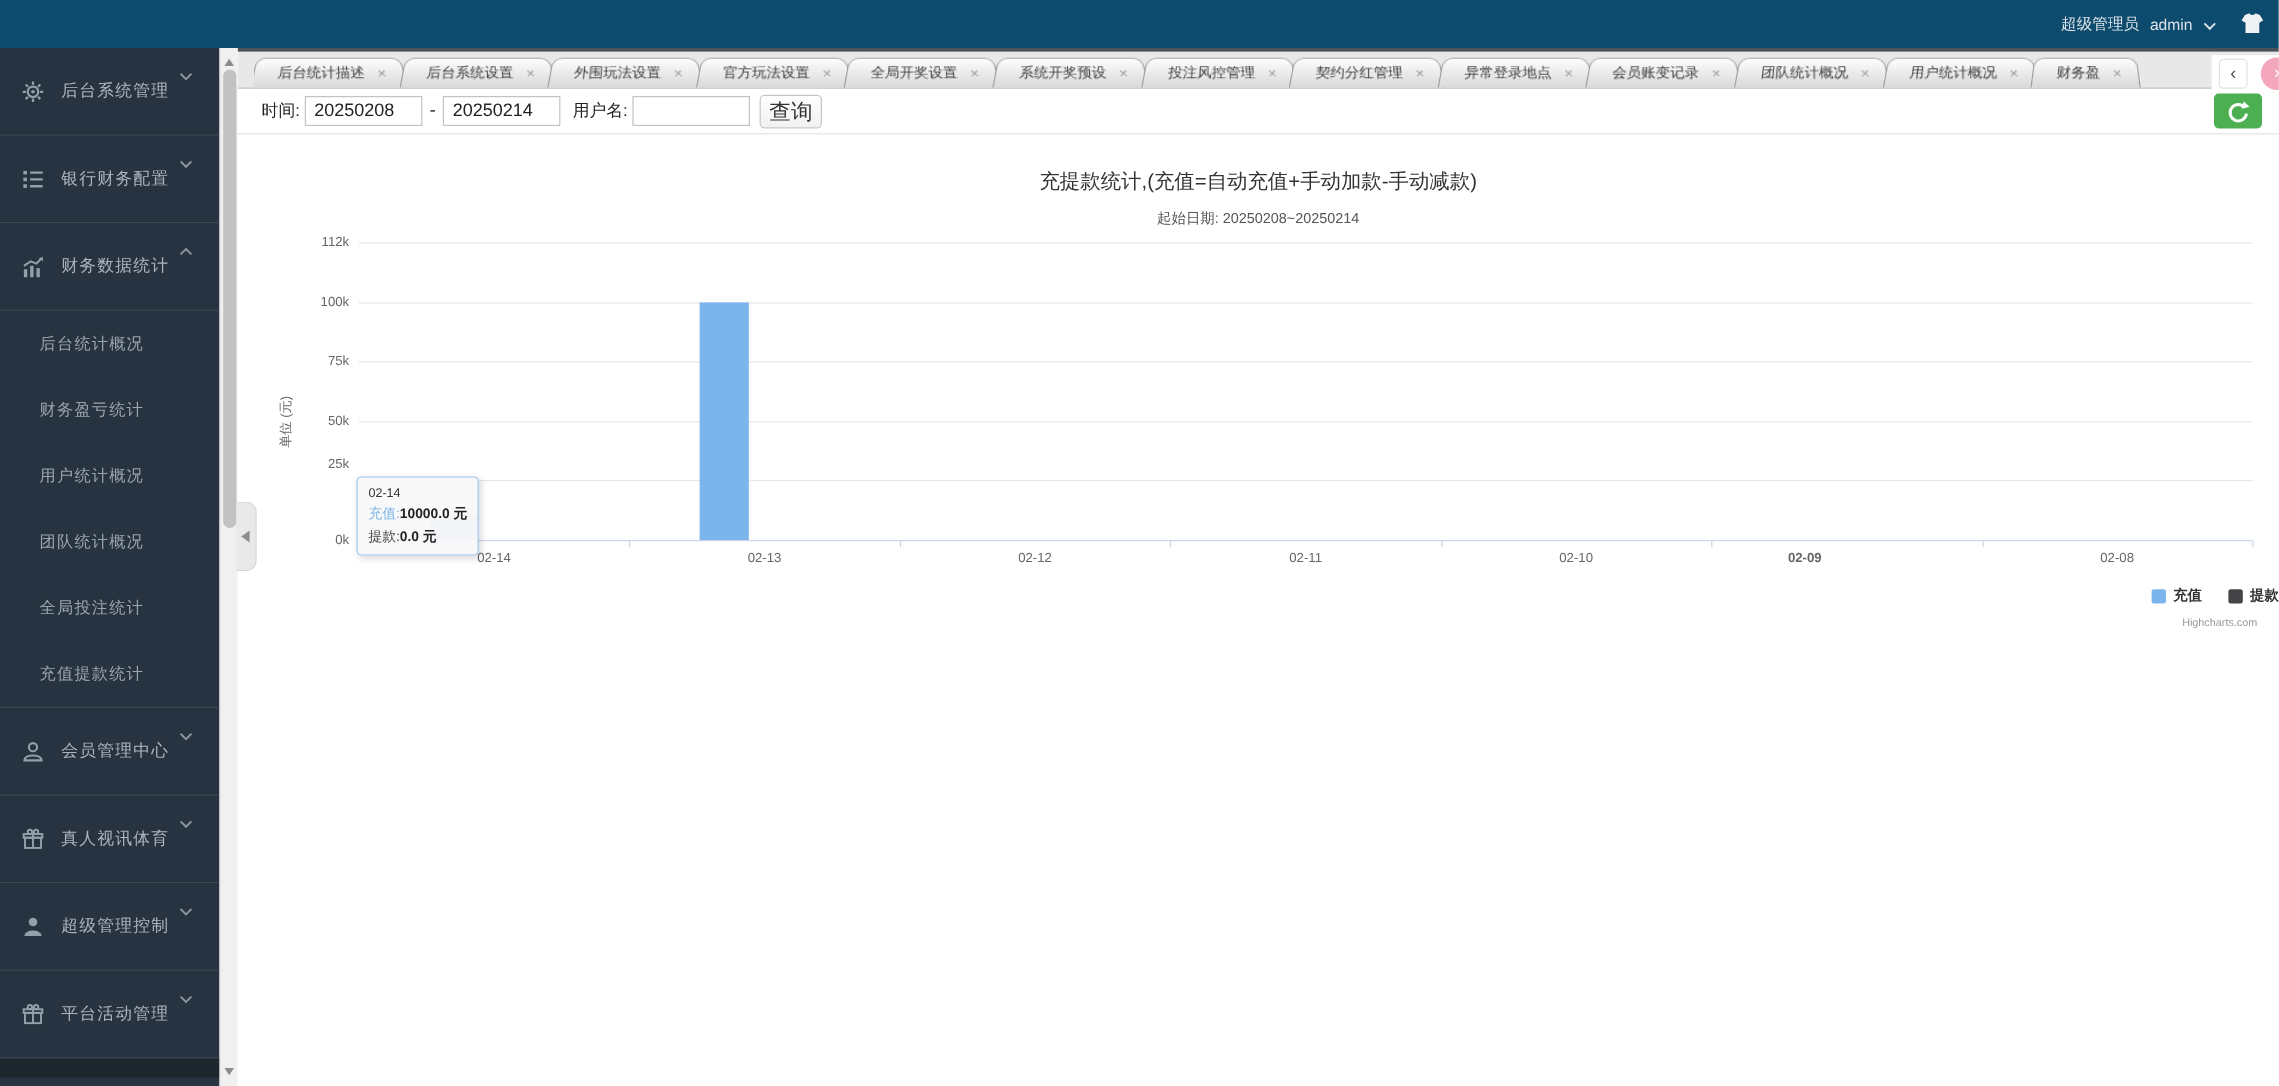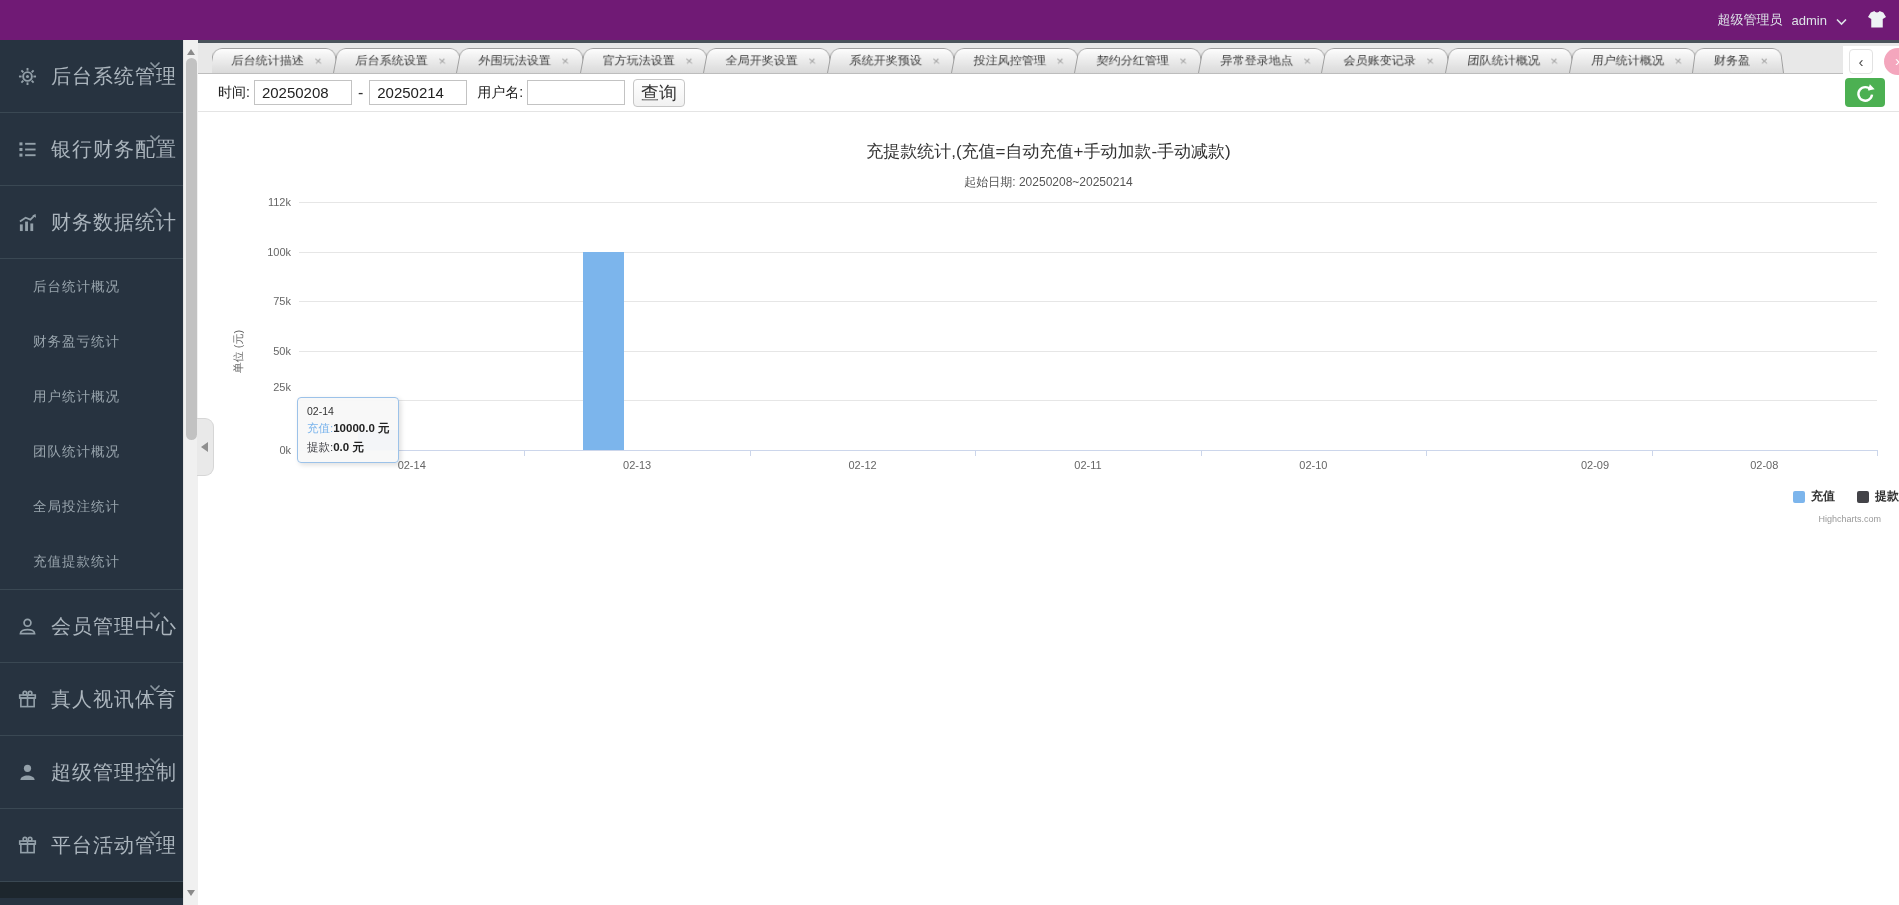--- a/index.html
+++ b/index.html
@@ -2,29 +2,29 @@
 <html><head>
 <meta charset="utf-8">
 <style>
   * { box-sizing: border-box; }
   html,body { margin:0; padding:0; }
   body {
     width:1899px; height:905px; overflow:hidden; position:relative;
     font-family:"Liberation Sans", sans-serif; background:#fff;
   }
   
-  .header { position:absolute; left:0; top:0; width:1899px; height:40px; background:#701a75; z-index:30; }
+  .header { position:absolute; left:0; top:0; width:1899px; height:40px; background:#0c4a6e; z-index:30; }
   .header-user { position:absolute; right:52px; top:0; height:40px; display:flex; align-items:center; gap:9px; color:#dde3e8; font-size:13px; cursor:pointer; }
   .header-user .chev { margin-top:2px; }
   .shirt-btn { position:absolute; right:12px; top:10px; width:20px; height:20px; cursor:pointer; }
   
   .sidebar { position:absolute; left:0; top:40px; width:183px; height:865px; background:#273340; z-index:20; }
   .side-item { position:relative; height:73px; display:flex; align-items:center; border-bottom:1px solid #3a4853; cursor:pointer; }
   .side-icon { margin-left:18px; width:19px; height:19px; flex:0 0 auto; }
-  .side-label { margin-left:14px; font-size:20px; color:#abb5bd; letter-spacing:1px;text-align:center; }
+  .side-label { margin-left:14px; font-size:14px; color:#abb5bd; letter-spacing:1px;text-align:center; }
   .side-chev { position:absolute; right:22px; top:15px; }
   .side-sub { border-bottom:1px solid #3a4853; }
   .side-sub-item { height:55px; line-height:55px; padding-left:33px; font-size:13.5px; color:#99a5ad; letter-spacing:1px; cursor:pointer; }
   .side-strip { height:16px; background:#1d262d; }
   
   .vscroll { position:absolute; left:183px; top:40px; width:15px; height:865px; background:#f0f0f0; border-left:1px solid #e3e3e3; z-index:25; }
   .vscroll-up { position:absolute; top:5px; left:3px; width:0; height:0; border:4.5px solid transparent; border-bottom:6px solid #8a8a8a; cursor:pointer; }
   .vscroll-down { position:absolute; bottom:5px; left:3px; width:0; height:0; border:4.5px solid transparent; border-top:6px solid #8a8a8a; cursor:pointer; }
   .vscroll-thumb { position:absolute; left:2px; top:18px; width:11px; height:382px; background:#c2c2c2; border-radius:6px; cursor:grab; }
   
@@ -344,18 +344,18 @@
       <div class="xtick" style="left: 777.286px; top: 338px;"></div>
       <div class="xtick" style="left: 1002.71px; top: 338px;"></div>
       <div class="xtick" style="left: 1228.14px; top: 338px;"></div>
       <div class="xtick" style="left: 1453.57px; top: 338px;"></div>
       <div class="xtick" style="left: 1679px; top: 338px;"></div>
       <div class="xlab" style="left: 178.714px; top: 347px;">02-14</div>
       <div class="xlab" style="left: 404.143px; top: 347px;">02-13</div>
       <div class="xlab" style="left: 629.571px; top: 347px;">02-12</div>
       <div class="xlab" style="left: 855px; top: 347px;">02-11</div>
       <div class="xlab" style="left: 1080.43px; top: 347px;">02-10</div>
-      <div class="xlab" style="left: 1362px; top: 347px;">02-09</div>
+      <div class="xlab" style="left: 1271px; top: 347px; font-weight: bold;">02-09</div>
       <div class="xlab" style="left: 1531.29px; top: 347px;">02-08</div>
       <div class="bar" style="left: 159.611px; width: 40.5771px; top: 318.16px; height: 19.84px; background: rgb(124, 181, 236);"></div>
       <div class="bar" style="left: 385.04px; width: 40.5771px; top: 139.6px; height: 198.4px; background: rgb(124, 181, 236);"></div>
     </div>
 </div>
 
 </body></html>

